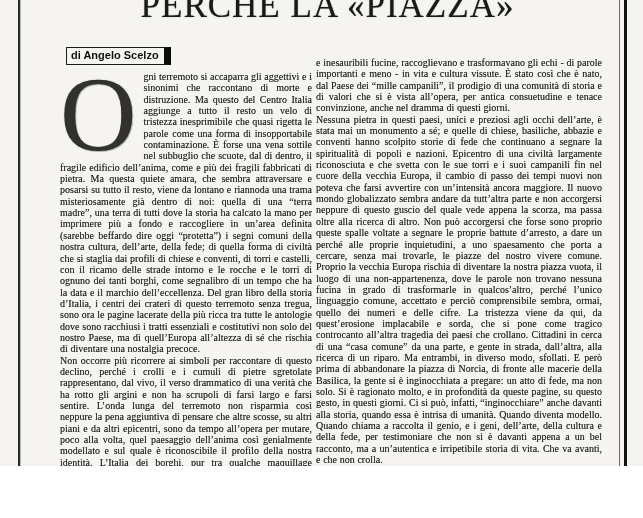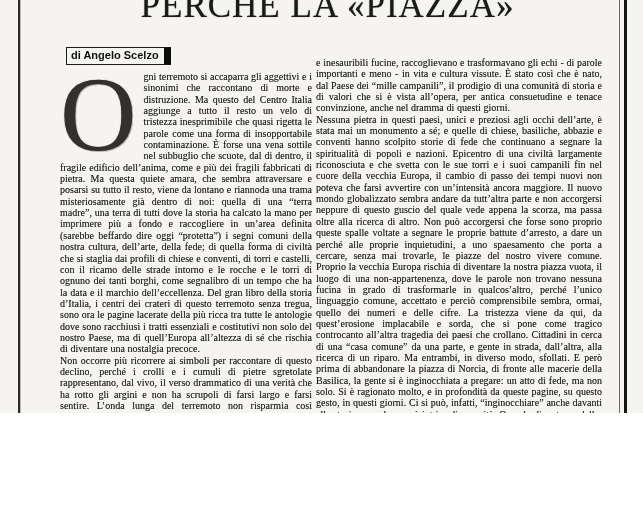--- a/index.html
+++ b/index.html
@@ -3,21 +3,21 @@
 <meta charset="utf-8">
 <style>
   html, body {
     margin: 0;
     padding: 0;
     background: #ffffff;
   }
   .page {
     position: relative;
     width: 643px;
-    height: 413px;
+    height: 466px;
     background: #f5f4f1;
     overflow: hidden;
     font-family: "Liberation Serif", serif;
     color: #1d1d1d;
   }
   
   .rule-left {
     position: absolute;
     left: 18px; top: 0;
     width: 2px; height: 100%;

